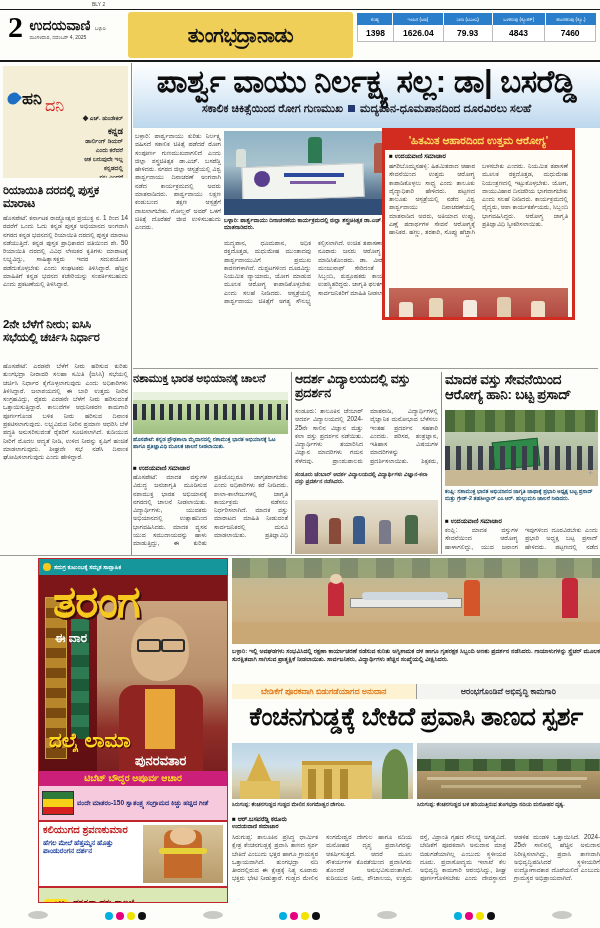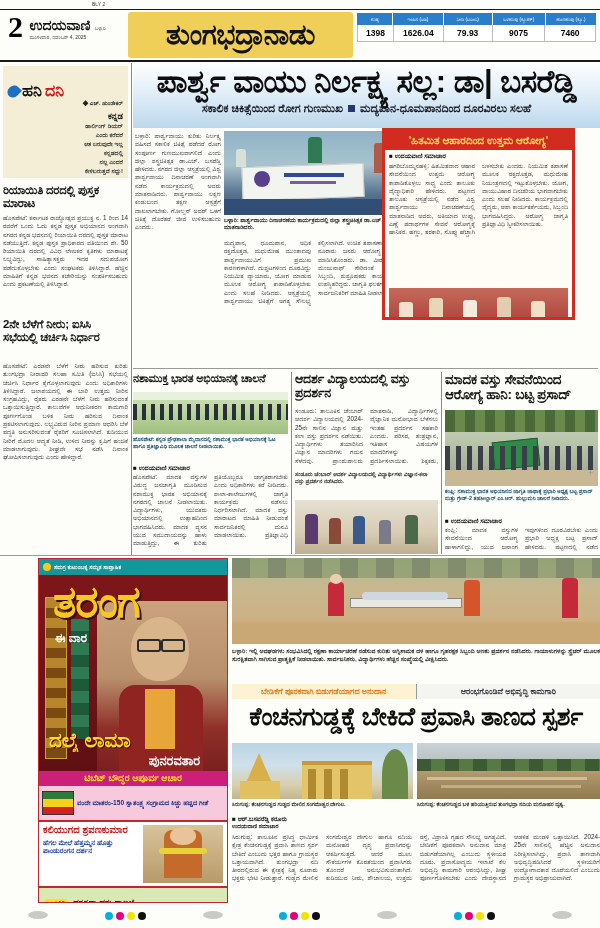--- a/index.html
+++ b/index.html
@@ -12,21 +12,21 @@
   .c4{column-count:4;column-gap:8px;}
   .cap{font-size:5.9px;font-weight:bold;line-height:1.25;color:#1c1c1c;}
   .byl{font-size:6.4px;font-weight:bold;color:#111;}
   .h2k{font-weight:bold;color:#101010;line-height:1.12;letter-spacing:-0.2px;}
   .ph{background:#b9c4c9;}
   .ph>div{position:absolute;}
   
   .masthead-num{font-family:"Liberation Serif",serif;font-weight:bold;font-size:30px;line-height:.9;color:#000;}
   .brand{font-family:"Liberation Serif",serif;font-weight:bold;font-size:14px;color:#111;}
   .yellowbox{background:#f0cf58;border-radius:3px;display:flex;align-items:center;justify-content:center;}
-  .section-title{font-size:28px;font-weight:bold;color:#131313;letter-spacing:-0.5px;}
+  .section-title{font-size:20px;font-weight:bold;color:#131313;letter-spacing:-0.5px;}
   .wt-title{background:#352a70;color:#fff;font-weight:bold;font-size:8.2px;display:flex;align-items:center;padding:0 4px;}
   .wt-date{background:#cfe9f6;border:1px solid #6aa7cc;color:#16355e;font-weight:bold;font-size:9px;display:flex;align-items:center;justify-content:center;}
   .wt-row{display:flex;}
   .wt-h{background:#2b7fca;color:#fff;font-size:4.6px;display:flex;align-items:center;justify-content:center;border-right:1px solid #fff;}
   .wt-v{background:#fff;color:#000;font-weight:bold;font-size:8.5px;display:flex;align-items:center;justify-content:center;border:1px solid #bbb;border-top:none;border-left:none;}
   
   .band{background:linear-gradient(#ffffff 0%,#dcebf7 55%,#bcd7ec 100%);}
   .lead-h{font-size:31px;font-weight:bold;color:#0d0d0d;text-align:center;letter-spacing:-0.5px;line-height:1.05;}
   .lead-sub{font-size:11px;font-weight:bold;color:#15151d;text-align:center;}
   .sq{display:inline-block;width:7px;height:7px;background:#23386e;margin:0 5px;vertical-align:middle;}
@@ -89,33 +89,33 @@
       <div class="wt-h" style="width:36px;">ಗರಿಷ್ಠ</div>
       <div class="wt-h" style="width:50px;">ಇಂದಿನ (ಅಡಿ)</div>
       <div class="wt-h" style="width:49px;">ನೀರು (ಟಿಎಂಸಿ)</div>
       <div class="wt-h" style="width:53px;">ಒಳಹರಿವು (ಕ್ಯೂಸೆಕ್)</div>
       <div class="wt-h" style="width:51px;border-right:none;">ಹೊರಹರಿವು (ಕ್ಯೂ.)</div>
     </div>
     <div class="wt-row" style="height:17px;">
       <div class="wt-v" style="width:36px;border-left:1px solid #bbb;">1398</div>
       <div class="wt-v" style="width:50px;">1626.04</div>
       <div class="wt-v" style="width:49px;">79.93</div>
-      <div class="wt-v" style="width:53px;">9075</div>
+      <div class="wt-v" style="width:53px;">4843</div>
       <div class="wt-v" style="width:51px;">7460</div>
     </div>
   </div>
 
   <div class="abs rule" style="left:0;top:60px;width:600px;height:2px;"></div>
   <div class="abs vline" style="left:131px;top:63px;height:492px;"></div>
 
   <div class="abs" style="left:3px;top:66px;width:125px;height:112px;background:#f4eed6;padding:16px 5px;box-sizing:border-box;">
     <div style="display:flex;align-items:center;gap:3px;">
       <span style="width:11px;height:13px;background:#1d6fc4;border-radius:50% 0 50% 50%;transform:rotate(45deg);display:inline-block;"></span>
       <span style="font-size:16px;font-weight:bold;color:#111;">ಹನಿ</span>
-      <span style="font-size:16px;font-weight:bold;color:#d01818;">ದನಿ</span>
+      <span style="font-size:16px;font-weight:normal;color:#d01818;margin-top:15px;">ದನಿ</span>
     </div>
     <div style="font-size:5.6px;font-weight:bold;text-align:right;color:#222;">◆ ಎಚ್. ಹುಂಡೇಕರ್</div>
     <div style="font-size:8.5px;font-weight:bold;text-align:right;margin-top:4px;color:#111;">ಕನ್ನಡ</div>
     <div style="font-size:6px;font-weight:bold;text-align:right;line-height:1.5;color:#3a3a3a;">
       <div>ಡಾರ್ಲಿಂಗ್ ಡಿಯರ್</div>
       <div>ಎಂದು ಕರೆದರೆ</div>
       <div>ಆತ ಬರುವುದೇ ಇಲ್ಲ</div>
       <div>ಕನ್ನಡದಲ್ಲಿ</div>
       <div>ನಲ್ಲ ಎಂದರೆ</div>
       <div>ಕೇಳಿಬರುತ್ತದೆ ಸದ್ದು!</div>
@@ -215,21 +215,21 @@
         <div style="position:absolute;left:22px;top:84px;width:84px;height:86px;background:#8f2420;border-radius:16px 16px 0 0;"></div>
         <div style="position:absolute;left:48px;top:88px;width:30px;height:60px;background:#e8a53a;"></div>
       </div>
       <div class="abs" style="left:0;top:14px;width:58px;height:182px;background:linear-gradient(#7d1619,#5f0f12);">
         <div style="position:absolute;left:6px;top:8px;width:20px;height:160px;background:repeating-linear-gradient(#b8862a 0 10px,#7a4a10 10px 20px);border:1px solid #caa13a;"></div>
         <div style="position:absolute;left:32px;top:30px;width:18px;height:120px;background:repeating-linear-gradient(#2e7a52 0 12px,#1d5a3a 12px 24px);"></div>
       </div>
       <div class="abs ad-logo" style="left:14px;top:2px;width:176px;height:52px;">ತರಂಗ</div>
       <div class="abs ad-week" style="left:16px;top:56px;">ಈ ವಾರ</div>
       <div class="abs ad-cover-t" style="left:10px;top:154px;width:178px;">ದಲೈ ಲಾಮಾ</div>
-      <div class="abs ad-cover-s" style="left:96px;top:178px;width:92px;text-align:center;padding-right:13px;box-sizing:border-box;">ಪುನರವತಾರ</div>
+      <div class="abs ad-cover-s" style="left:96px;top:178px;width:92px;text-align:left;padding-right:13px;box-sizing:border-box;">ಪುನರವತಾರ</div>
     </div>
     <div class="ad-strip">ಟಿಬೆಟ್ ಬೌದ್ಧರ ಅಪೂರ್ವ ಆಚಾರ</div>
     <div class="ad-f1" style="height:30px;">
       <span class="flagk">
           <i style="background:#2e7a3a;"></i>
           <i style="background:#f5d218;"></i>
           <i style="background:#d42020;"></i>
         </span>
       <span>ವಂದೇ ಮಾತರಂ-150 ಸ್ವಾತಂತ್ರ್ಯ ಸಂಗ್ರಾಮದ ಕಿಚ್ಚು ಹಚ್ಚಿದ ಗೀತೆ</span>
     </div>

